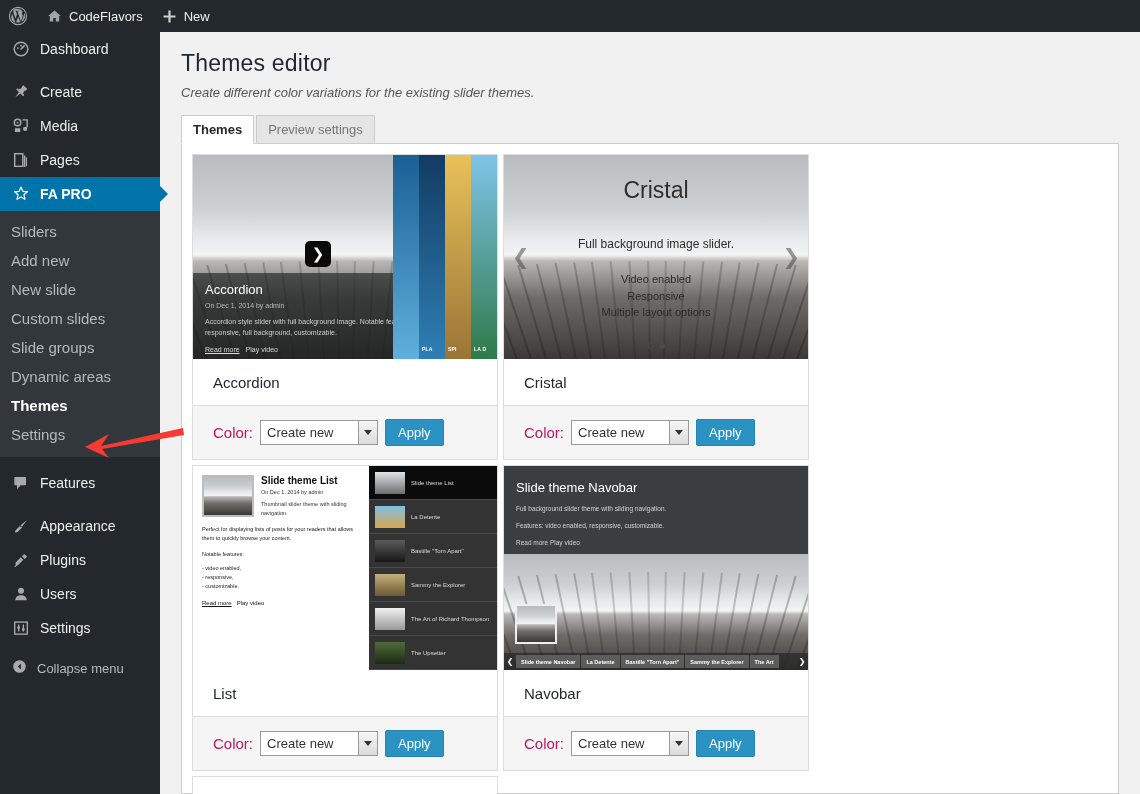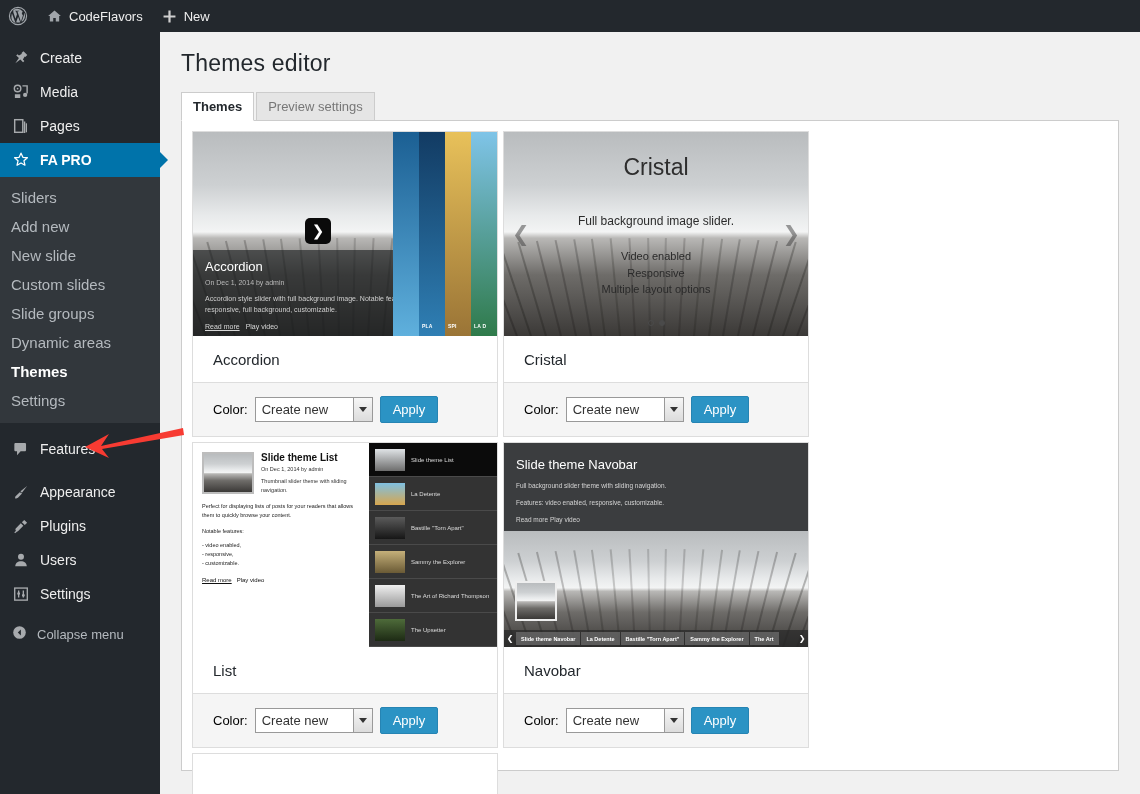--- a/index.html
+++ b/index.html
@@ -66,21 +66,21 @@
   .tab + .tab { margin-left: 2px; }
 
   
   #panel { margin: 0 0 0 21px; width: 938px; height: 650px; background: #fff; border: 1px solid #ccc; border-top: none; padding: 10px; }
   #grid { display: flex; flex-wrap: wrap; gap: 5px; }
 
   .card { width: 306px; border: 1px solid #ddd; background: #fff; }
   .thumb { height: 204px; overflow: hidden; position: relative; background: #e9e9e9; }
   .card-title { height: 47px; display: flex; align-items: center; padding-left: 20px; font-size: 15px; color: #23282d; border-bottom: 1px solid #ddd; }
   .card-foot { height: 53px; background: #f5f5f5; display: flex; align-items: center; gap: 7px; padding-left: 20px; }
-  .lbl { font-size: 13px; color: #000000; }
+  .lbl { font-size: 15px; color: #be185d; }
   .selwrap { display: flex; height: 25px; width: 118px; border: 1px solid #999; background: #fff; }
   .selval { flex: 1; font-size: 13px; color: #333; display: flex; align-items: center; padding-left: 6px; }
   .selarr {
     width: 19px; border-left: 1px solid #999;
     background: linear-gradient(#f6f6f6,#dcdcdc);
     display: flex; align-items: center; justify-content: center;
   }
   .selarr i { border-style: solid; border-width: 5px 4px 0 4px; border-color: #333 transparent transparent transparent; display:block; }
   .applybtn {
     background: #2b93c4; color: #fff; font-size: 13px; border: 1px solid #2684b3;
@@ -169,20 +169,31 @@
   <div class="ab-item">
     <svg class="ab-glyph" viewBox="0 0 20 20">
       <path d="M8.7 3h2.6v5.7H17v2.6h-5.7V17H8.7v-5.7H3V8.7h5.7V3z" fill="#cfcfcf"></path>
     </svg>
     <span>New</span>
   </div>
 </div>
 
 <div id="sidebar">
 
+  <div class="menu-top">
+    <span class="mi">
+      <svg width="18" height="18" viewBox="0 0 20 20">
+          <circle cx="10" cy="10" r="7.6" fill="none" stroke="#a7aaad" stroke-width="1.6"></circle>
+          <path d="M10 10 13.6 6.6" stroke="#a7aaad" stroke-width="1.8" stroke-linecap="round"></path>
+          <circle cx="6.4" cy="9" r="1" fill="#a7aaad"></circle>
+          <circle cx="10" cy="6.3" r="1" fill="#a7aaad"></circle>
+        </svg>
+    </span>
+    <span>Dashboard</span>
+  </div>
 
   <div class="menu-top sep">
     <span class="mi">
       <svg width="18" height="18" viewBox="0 0 20 20">
           <path d="M12.6 2.4 10.4 4.6l.7.7-3.4 2-1.6-1.6-1.4 1.4 3 3-4 5.6 5.6-4 3 3 1.4-1.4-1.6-1.6 2-3.4.7.7 2.2-2.2-3.4-3.4z" fill="#a7aaad"></path>
         </svg>
     </span>
     <span>Create</span>
   </div>
 
@@ -293,20 +304,21 @@
     <span>Collapse menu</span>
   </div>
 
   <svg id="arrow-anno" viewBox="0 0 120 42">
     <path d="M118 4 L36 22 L44 10 L20 23 L44 34 L37 25 L119 11 Z" fill="#f73b32"></path>
   </svg>
 </div>
 
 <div id="content">
   <div id="page-title">Themes editor</div>
+  <div id="page-sub">Create different color variations for the existing slider themes.</div>
 
   <div id="tabs">
     <div class="tab active">Themes</div>
     <div class="tab">Preview settings</div>
   </div>
 
   <div id="panel">
     <div id="grid">
 
       <div class="card">

